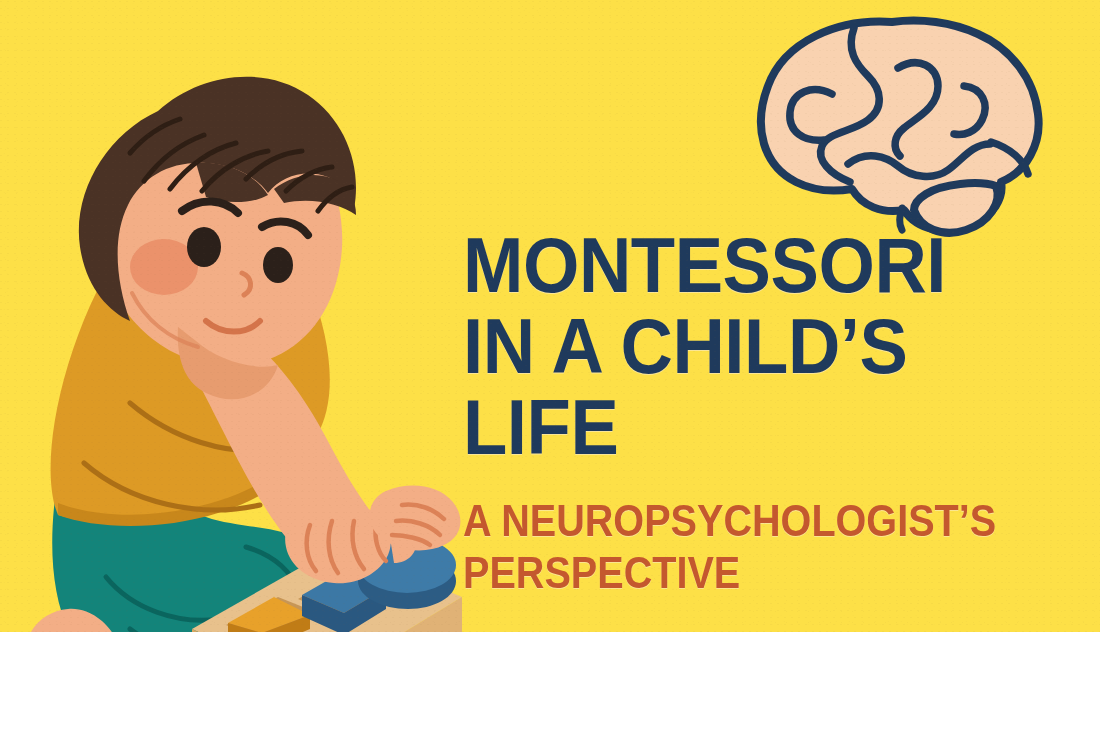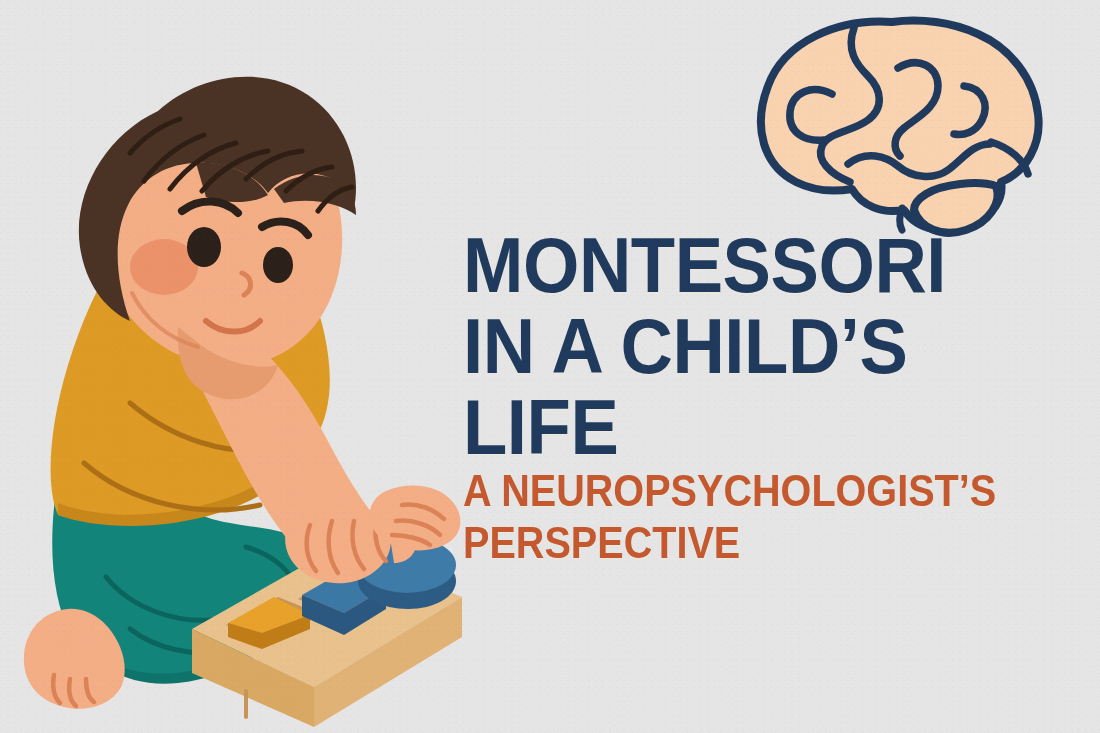--- a/index.html
+++ b/index.html
@@ -4,22 +4,22 @@
 <title>Montessori In A Child's Life</title>
 <style>
   * { margin:0; padding:0; box-sizing:border-box; }
   html, body {
     width:1100px; height:733px;
     font-family:"Liberation Sans", sans-serif;
     overflow:hidden;
   }
   #poster {
     position:relative;
-    width:1100px; height:733px;
-    background:#e5e5e5;
+    width:1100px; height:632px;
+    background:#fde047;
     overflow:hidden;
   }
   
   #grain {
     position:absolute; inset:0;
     pointer-events:none;
     opacity:.045;
     background-image:
       radial-gradient(circle at 13% 22%, #8a6a45 0.6px, transparent 0.7px),
       radial-gradient(circle at 47% 61%, #8a6a45 0.6px, transparent 0.7px),
@@ -43,20 +43,21 @@
     color:#1F3A5C;
     white-space:nowrap;
     transform:scaleX(.93);
     transform-origin:left center;
     text-shadow:0 1px 0 rgba(250,235,215,.55);
   }
   #title-line-2 { margin-top:6px; }
   #title-line-3 { margin-top:6px; }
 
   #subtitle {
+    margin-top:30px;
   }
   .sub-line {
     font-family:"Liberation Sans Narrow","Liberation Sans", sans-serif;
     font-weight:bold;
     font-size:45px;
     line-height:1.16;
     letter-spacing:0px;
     color:#C4582E;
     white-space:nowrap;
     transform:scaleX(.88);

